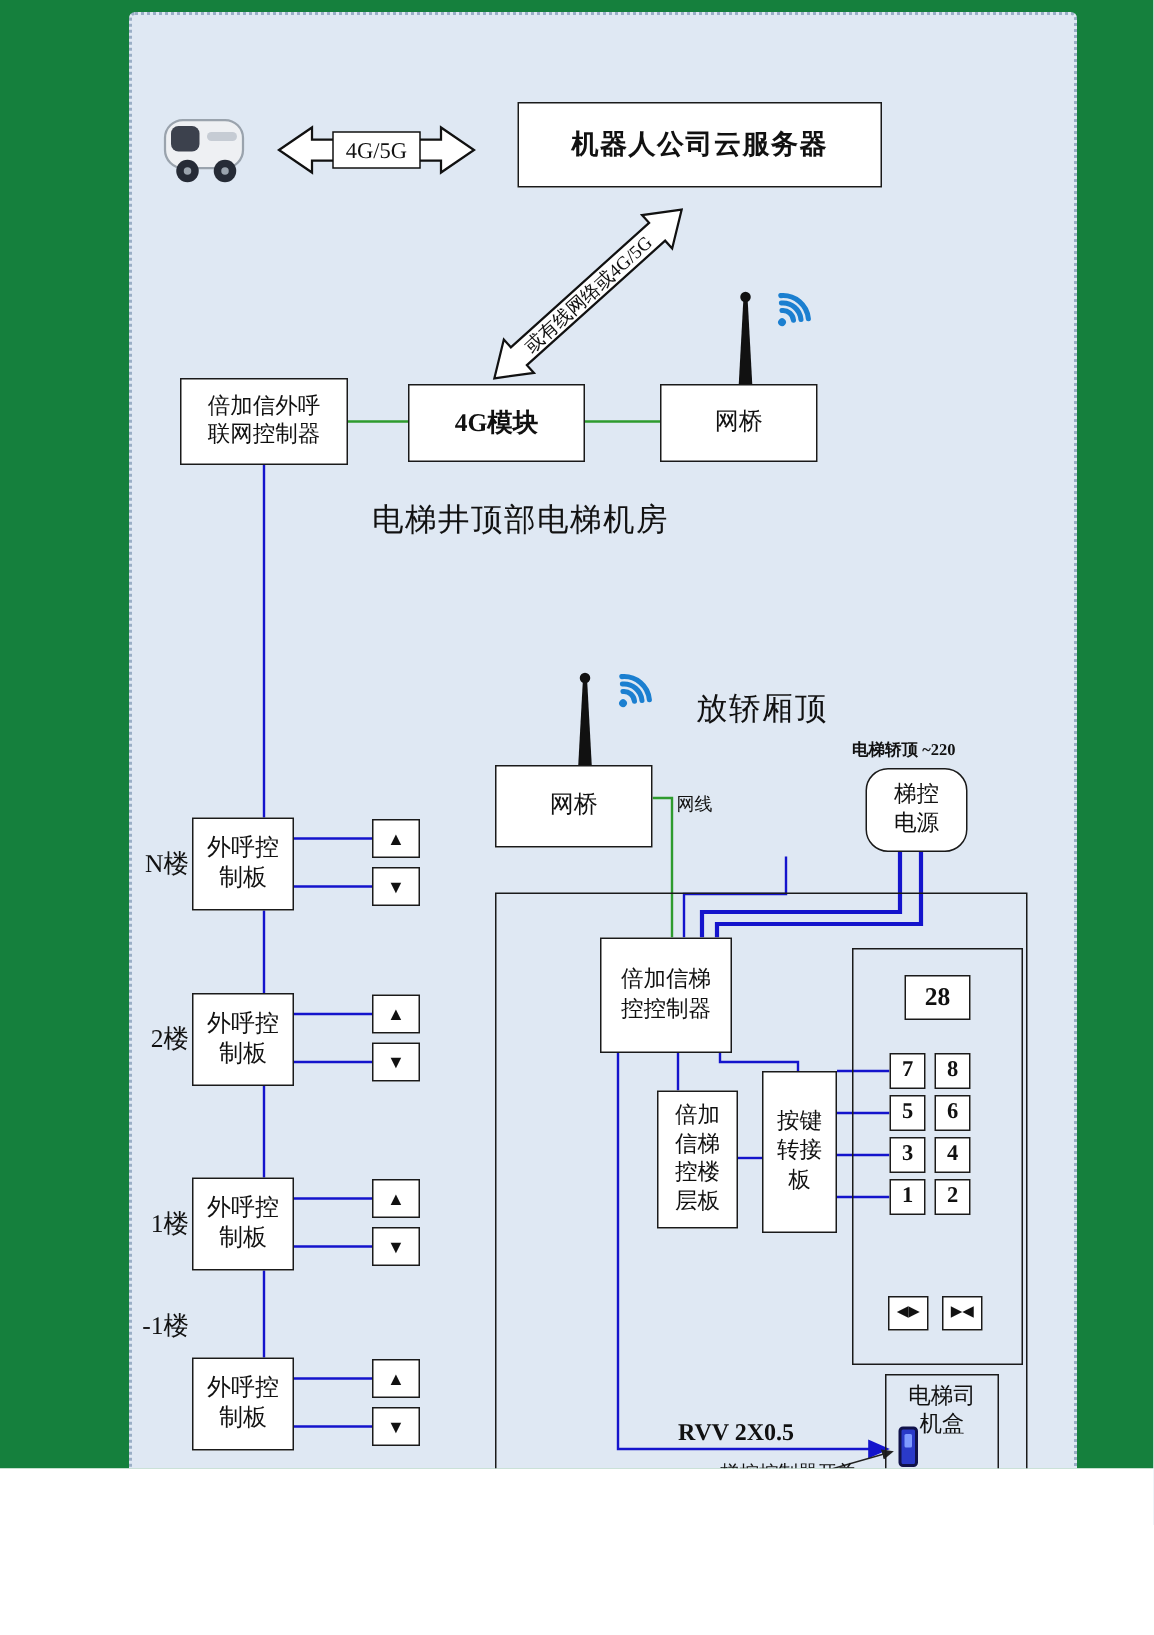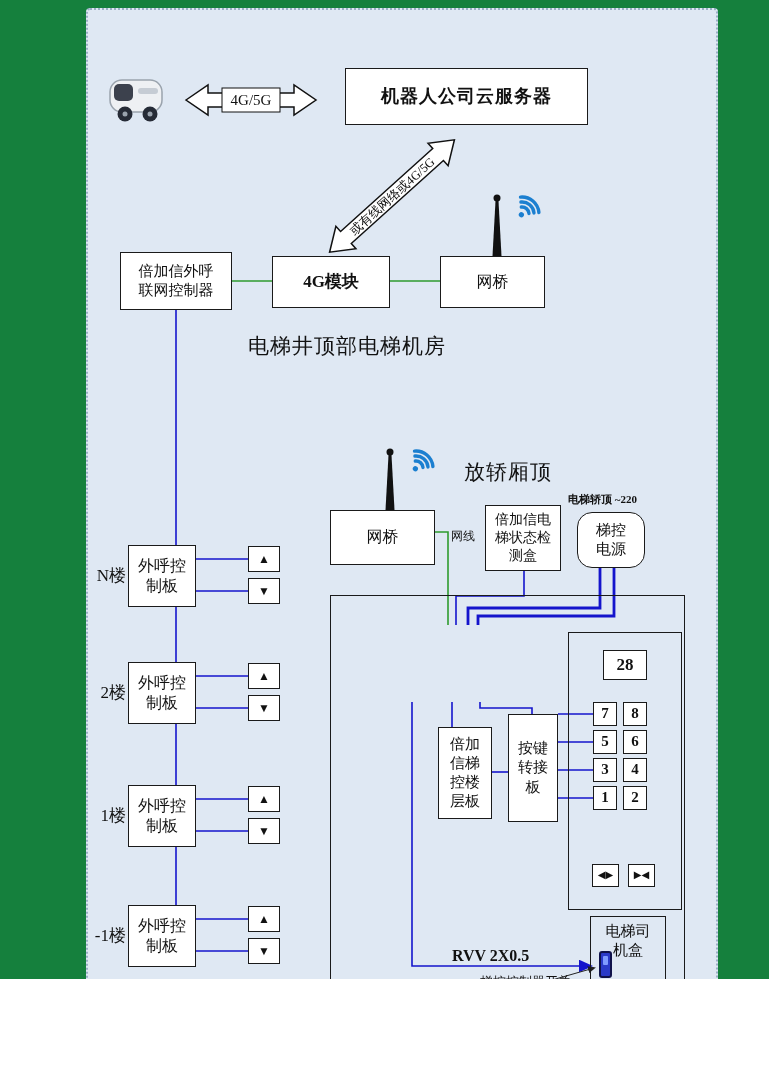--- a/index.html
+++ b/index.html
@@ -144,31 +144,31 @@
   </div>
   <div class="lbl big" style="left:248px;top:332px;">电梯井顶部电梯机房</div>
 
   <div class="lbl big" style="left:464px;top:458px;">放轿厢顶</div>
 
   <div class="box" style="left:330px;top:510px;width:105px;height:55px;font-size:16px;">
     <span>网桥</span>
   </div>
   <div class="lbl" style="left:451px;top:528px;font-size:12px;">网线</div>
 
-  <div class="box" style="left:485px;top:505px;width:76px;height:66px;font-size:14px;padding:4px 8px;">
-    <span>倍加信电梯状态检测盒</span>
-  </div>
 
   <div class="lbl" style="left:568px;top:492px;font-size:11px;font-weight:bold;">电梯轿顶 ~220</div>
   <div class="box" style="left:577px;top:512px;width:68px;height:56px;font-size:15px;padding:4px 16px;border-radius:15px;">
     <span>梯控电源</span>
   </div>
 
   <div class="box" style="left:330px;top:595px;width:355px;height:415px;background:transparent;"></div>
 
+  <div class="box" style="left:400px;top:625px;width:88px;height:77px;font-size:15px;padding:10px 12px;">
+    <span>倍加信梯控控制器</span>
+  </div>
 
   <div class="box" style="left:438px;top:727px;width:54px;height:92px;font-size:15px;padding:6px 10px;">
     <span>倍加信梯控楼层板</span>
   </div>
 
   <div class="box" style="left:508px;top:714px;width:50px;height:108px;font-size:15px;padding:6px 8px;">
     <span>按键转接板</span>
   </div>
 
   <div class="box" style="left:568px;top:632px;width:114px;height:278px;background:transparent;border-width:1.3px;"></div>
@@ -243,21 +243,21 @@
   <div class="box" style="left:128px;top:785px;width:68px;height:62px;font-size:16px;padding:0 8px;">
     <span>外呼控制板</span>
   </div>
   <div class="box tri" style="left:248px;top:786px;width:32px;height:26px;">
       <span>▲</span>
     </div>
   <div class="box tri" style="left:248px;top:818px;width:32px;height:26px;">
       <span>▼</span>
     </div>
 
-  <div class="lbl floor-lbl" style="left:80px;top:924px;">-1楼</div>
+  <div class="lbl floor-lbl" style="left:80px;top:872px;">-1楼</div>
   <div class="box" style="left:128px;top:905px;width:68px;height:62px;font-size:16px;padding:0 8px;">
     <span>外呼控制板</span>
   </div>
   <div class="box tri" style="left:248px;top:906px;width:32px;height:26px;">
       <span>▲</span>
     </div>
   <div class="box tri" style="left:248px;top:938px;width:32px;height:26px;">
       <span>▼</span>
     </div>
 

